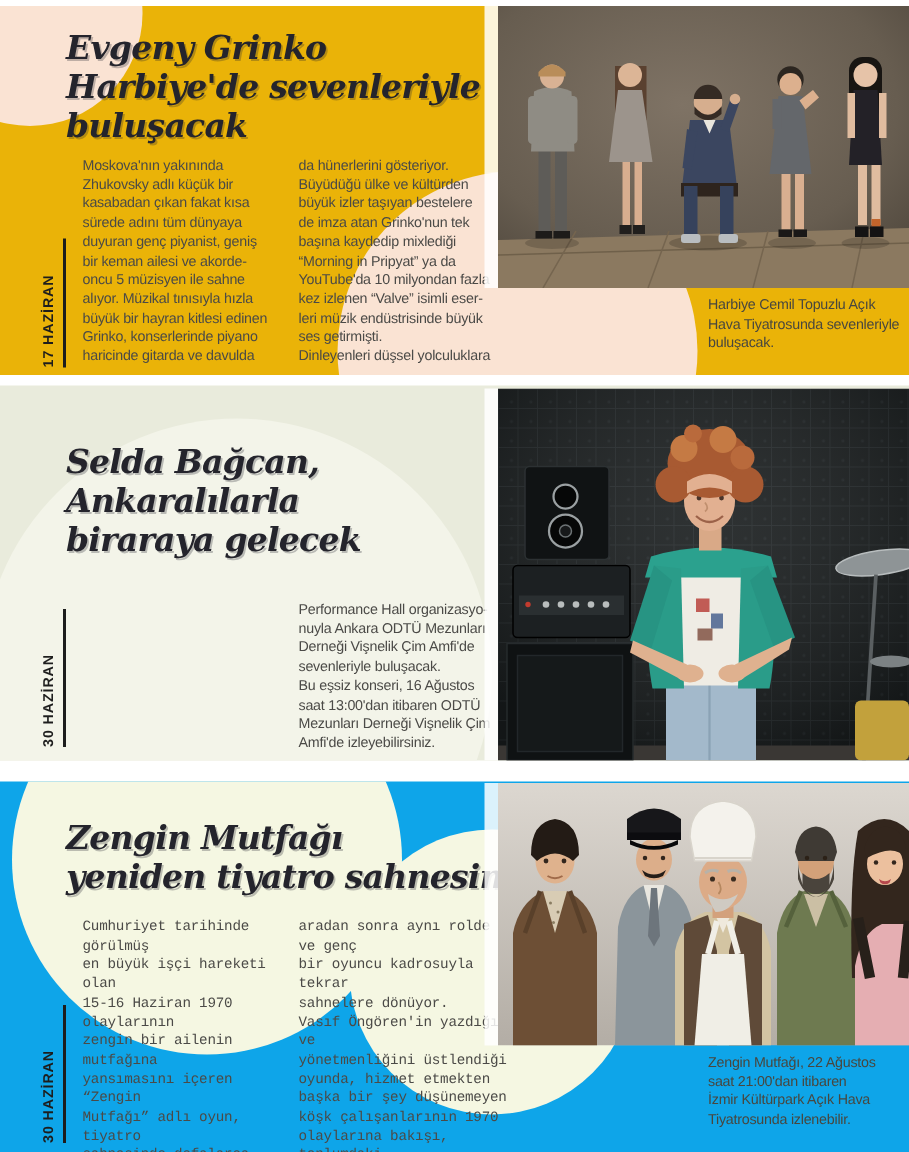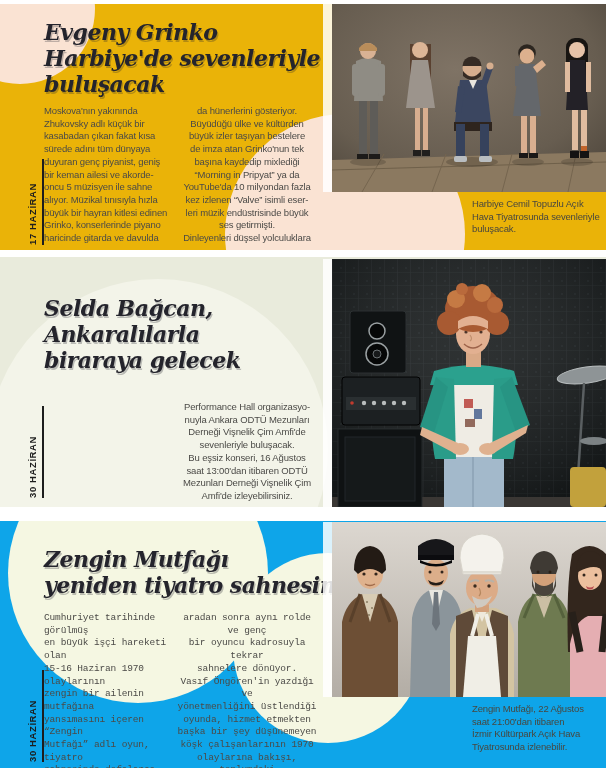--- a/index.html
+++ b/index.html
@@ -32,23 +32,23 @@
 
   .title { position:absolute; z-index:2; white-space:pre-line;
            font-family:"DejaVu Serif", serif; font-style:italic; font-weight:bold;
            font-size:22px; line-height:26px; letter-spacing:-0.5px; color:#24242c;
            text-shadow:1.2px 1.5px 0 rgba(35,35,45,0.28); }
   .s1 .title { left:44px; top:15px; }
   .s2 .title { left:44px; top:38px; }
   .s3 .title { left:44px; top:25px; }
 
   .col { position:absolute; width:142px; z-index:2; white-space:pre-line;
-         font-size:9.5px; line-height:12.7px; letter-spacing:-0.15px; color:#4b4a47; }
+         font-size:9.5px; line-height:12.7px; letter-spacing:-0.15px; color:#4b4a47;margin-left:11px; }
   .col-a { left:44px; }
-  .col-b { left:176px;text-align:center; }
+  .col-b { left:188px; }
   .s1 .col { top:101px; }
   .s2 .col { top:144px; }
   .s3 .col { top:91px;font-family:Liberation Mono, monospace; }
 
   .photo { position:absolute; z-index:4; border-left:9px solid rgba(255,255,255,0.85); }
   .s1 .photo { left:323px; top:0;   height:188px; }
   .s2 .photo { left:323px; top:2px; height:248px; }
   .s3 .photo { left:323px; top:1px; height:175px; }
   .photo svg { display:block; width:274px; height:100%; }
 

